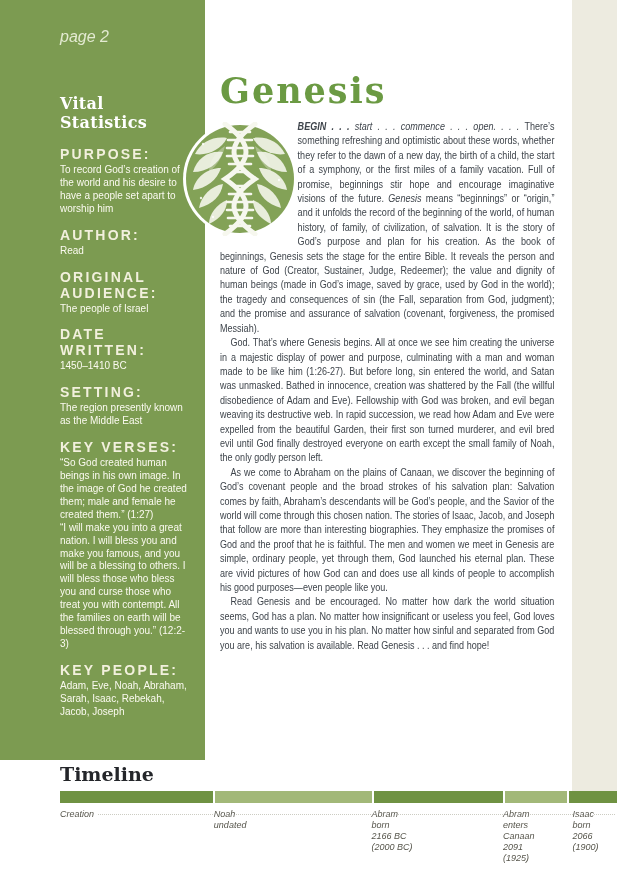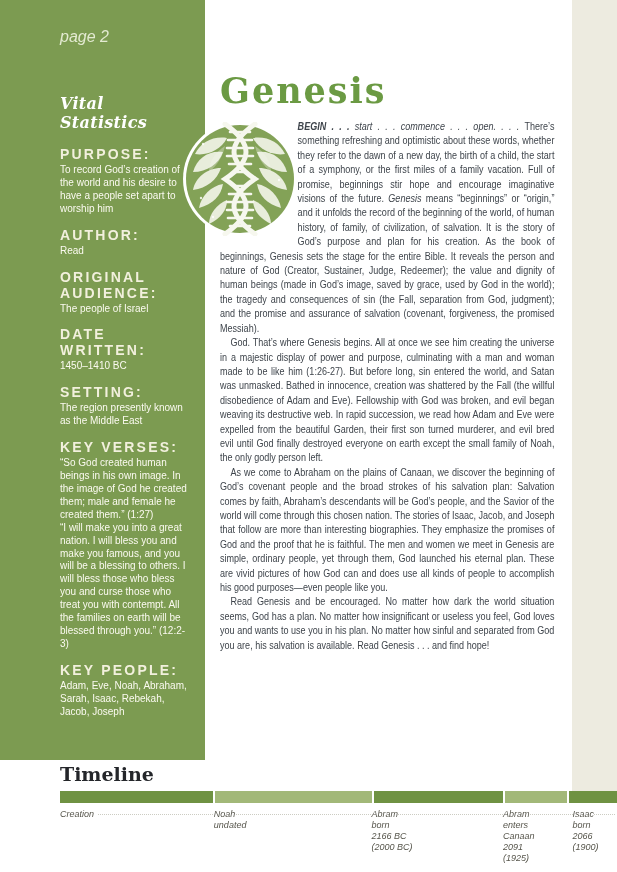--- a/index.html
+++ b/index.html
@@ -4,21 +4,21 @@
 <style>
   html,body{margin:0;padding:0;}
   body{width:617px;height:872px;position:relative;background:#ffffff;overflow:hidden;
        font-family:"Liberation Sans",sans-serif;}
   
   .sidebar{position:absolute;left:0;top:0;width:205px;height:760px;
            background:var(--sidebar-green);box-sizing:border-box;
            padding:28px 12px 0 60px;}
   .page-label{font-style:italic;font-size:16px;color:#e3ead1;margin-bottom:48px;}
   .sb-heading{font-family:"DejaVu Serif",serif;font-weight:bold;font-size:16px;
-              color:#ffffff;margin-bottom:14px;letter-spacing:.3px;font-style:italic;}
+              color:#ffffff;margin-bottom:14px;letter-spacing:.3px;}
   .sb-section{margin-bottom:11px;}
   .sb-label{font-weight:bold;font-size:14px;letter-spacing:2.2px;color:#f2f0dd;
             margin-bottom:2px;}
   .sb-text{font-size:10px;line-height:12.9px;color:#fbfaf0;white-space:pre-line;}
   
   .beige-col{position:absolute;left:572px;top:0;width:45px;height:791px;
              background:var(--beige);}
   
   .main{position:absolute;left:220px;top:70px;width:334px;}
   .title{font-family:"DejaVu Serif",serif;font-weight:bold;font-size:35px;

